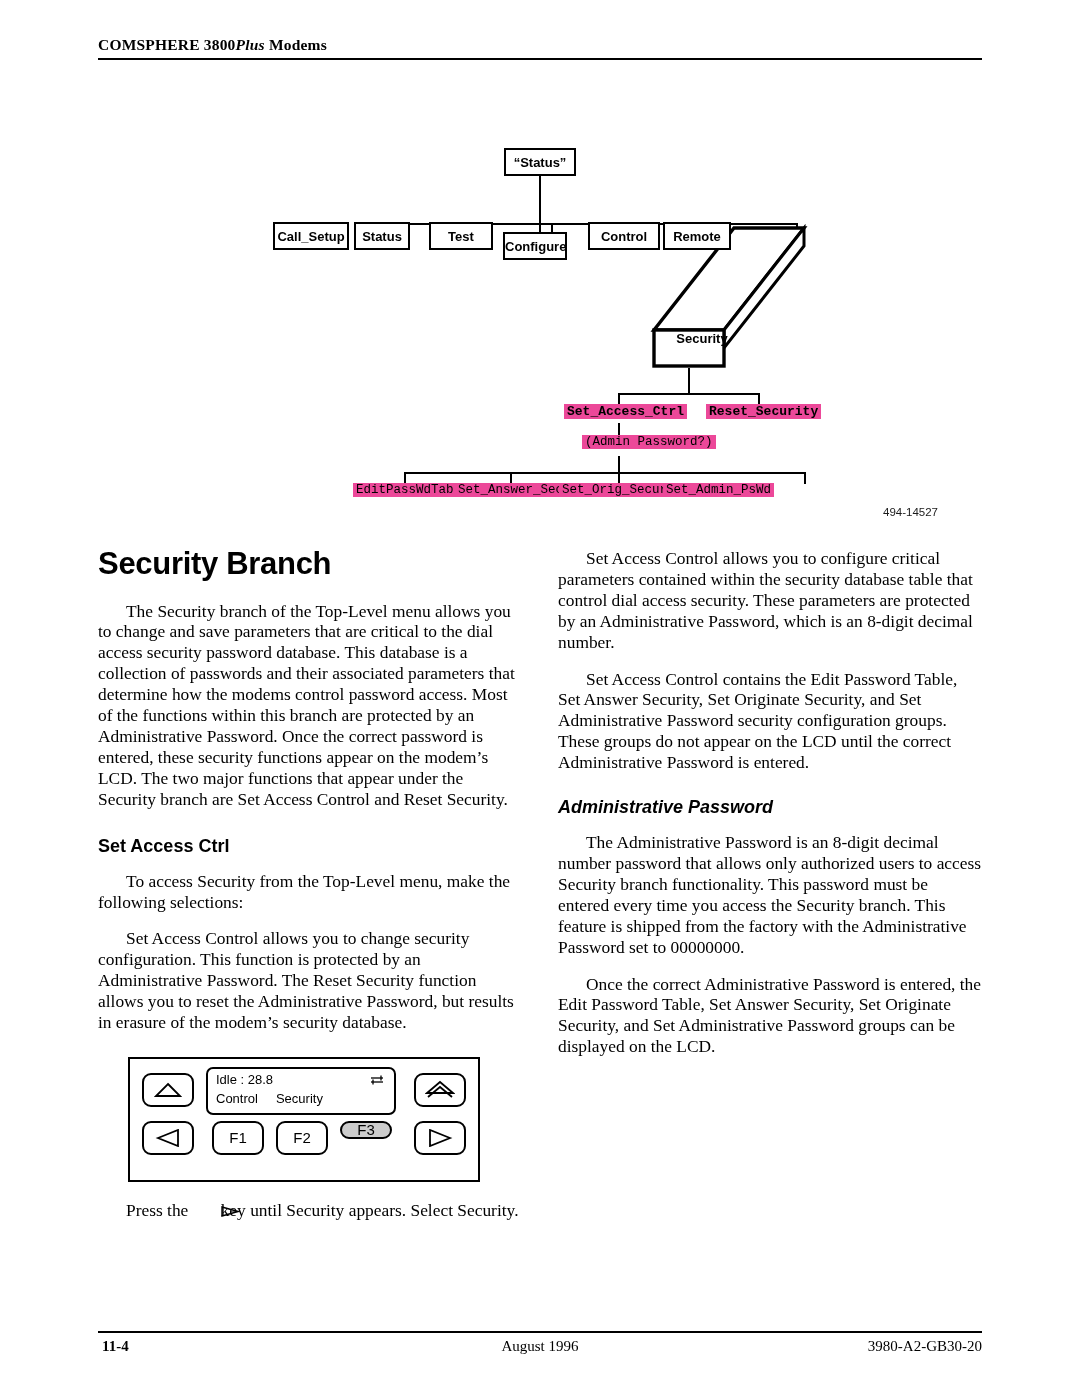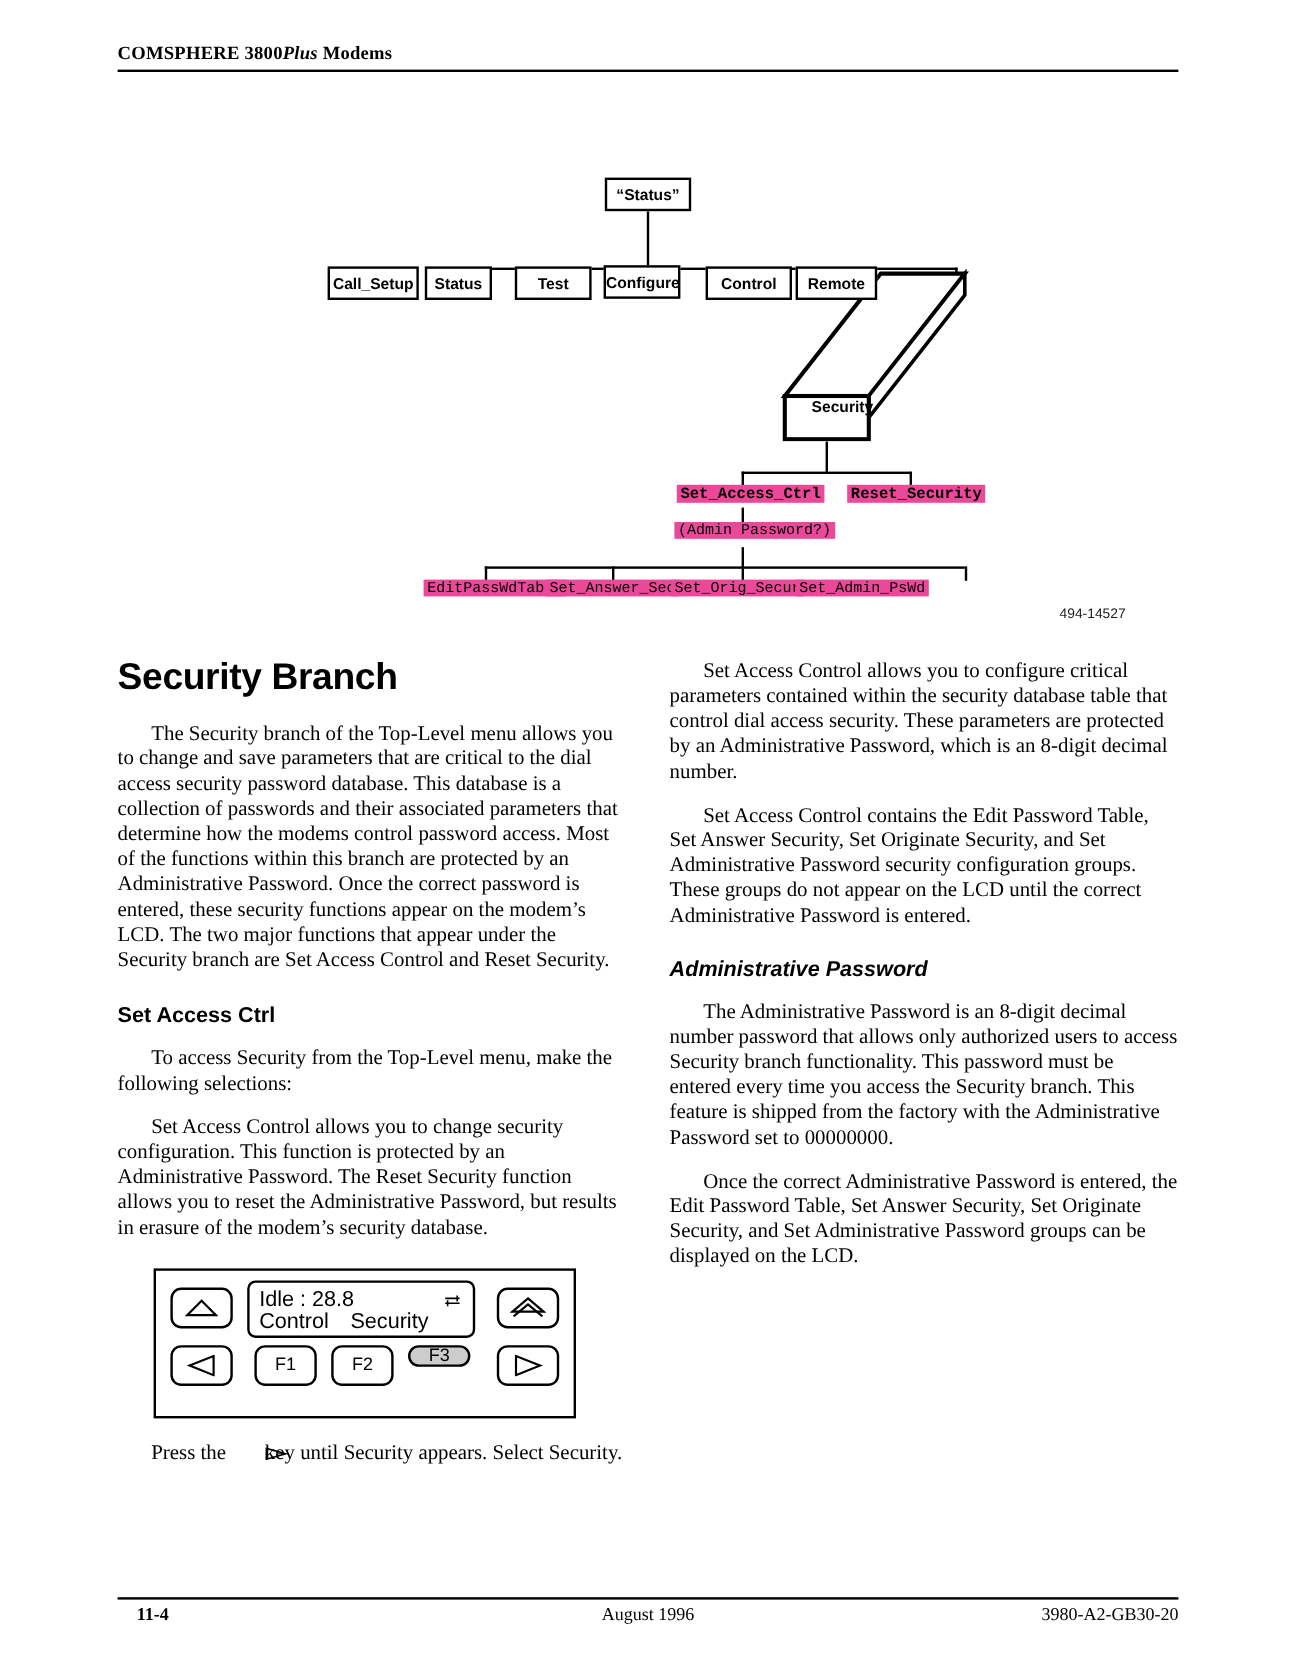--- a/index.html
+++ b/index.html
@@ -188,21 +188,21 @@
     position: absolute;
     left: 76px;
     top: 8px;
     width: 190px;
     height: 48px;
     border: 2px solid #000;
     border-radius: 7px;
     background: #fff;
     box-sizing: border-box;
     font-family: "Liberation Sans", sans-serif;
-    font-size: 18px;
+    font-size: 13px;
   }
   #lcd-line1 {
     position: absolute;
     left: 8px;
     top: 3px;
     white-space: nowrap;
   }
   #lcd-line2 {
     position: absolute;
     left: 8px;
@@ -229,21 +229,21 @@
     width: 884px;
     margin-bottom: 5px;
   }
   #page-footer .row {
     position: relative;
     height: 22px;
     font-family: "Liberation Serif", serif;
     font-size: 15px;
   }
   #footer-page-number {
-    position: absolute; left: 16px; top: 0;
+    position: absolute; left: 4px; top: 0;
     font-weight: bold;
   }
   #footer-date {
     position: absolute; left: 0; right: 0; top: 0;
     text-align: center;
   }
   #footer-doc-number {
     position: absolute; right: 0; top: 0;
   }
 </style>
@@ -275,21 +275,21 @@
 
   <div class="tree-box" style="left:175px; top:90px; width:76px;">
     <span>Call_Setup</span>
   </div>
   <div class="tree-box" style="left:256px; top:90px; width:56px;">
     <span>Status</span>
   </div>
   <div class="tree-box" style="left:331px; top:90px; width:64px;">
     <span>Test</span>
   </div>
-  <div class="tree-box" style="left:405px; top:89px; width:64px;">
+  <div class="tree-box" style="left:405px; top:100px; width:64px;">
     <span>Configure</span>
   </div>
   <div class="tree-box" style="left:490px; top:90px; width:72px;">
     <span>Control</span>
   </div>
   <div class="tree-box" style="left:565px; top:90px; width:68px;">
     <span>Remote</span>
   </div>
 
   <div id="security-3d">
@@ -310,21 +310,21 @@
   <div class="tree-line v-line" style="left:660px; top:261px; height:12px;"></div>
 
   <div class="tree-text bold" style="left:466px; top:272px;">
     <span>Set_Access_Ctrl</span>
   </div>
   <div class="tree-text bold" style="left:608px; top:272px;">
     <span>Reset_Security</span>
   </div>
 
   <div class="tree-line v-line" style="left:520px; top:291px; height:13px;"></div>
-  <div class="tree-text" style="left:464px; top:303px;">
+  <div class="tree-text" style="left:484px; top:303px;">
     <span>(Admin Password?)</span>
   </div>
   <div class="tree-line v-line" style="left:520px; top:324px; height:17px;"></div>
 
   <div class="tree-line h-line" style="left:306px; top:340px; width:400px;"></div>
   <div class="tree-line v-line" style="left:306px; top:340px; height:12px;"></div>
   <div class="tree-line v-line" style="left:412px; top:340px; height:12px;"></div>
   <div class="tree-line v-line" style="left:520px; top:340px; height:12px;"></div>
   <div class="tree-line v-line" style="left:706px; top:340px; height:12px;"></div>
 

